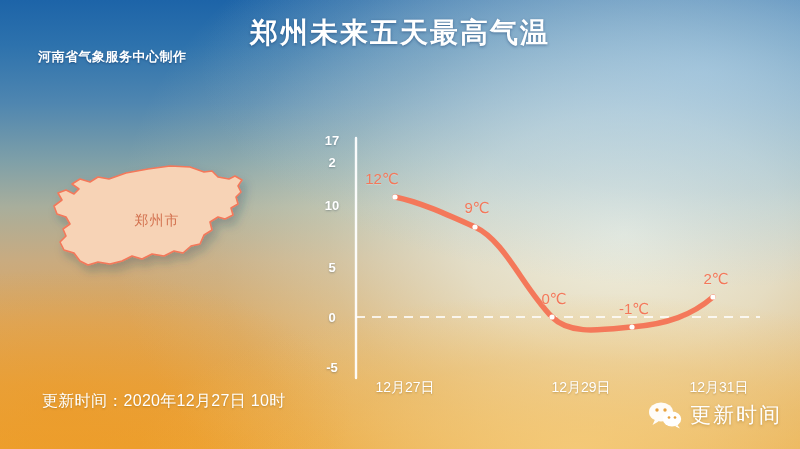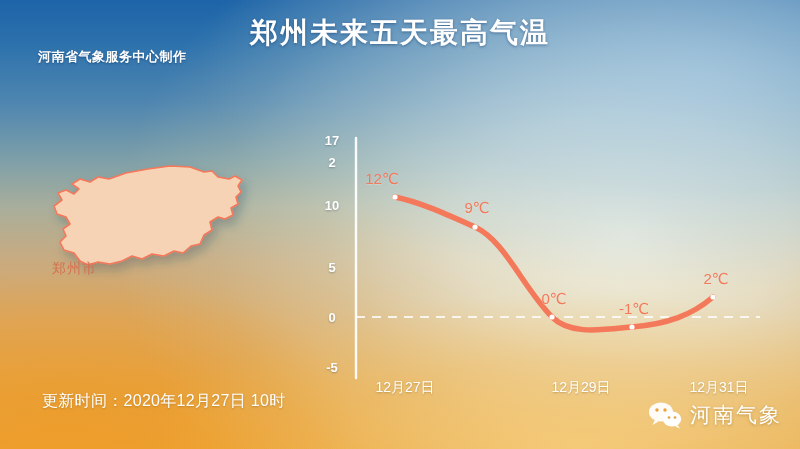--- a/index.html
+++ b/index.html
@@ -97,26 +97,25 @@
     top: 160px;
     width: 210px;
     height: 130px;
   }
   .map-wrap svg { display: block; overflow: visible; }
   .map-label {
     position: absolute;
     left: 0;
     top: 52px;
     width: 210px;
-    text-align: left;
+    text-align: center;
     font-size: 14px;
     color: #d3714f;
     letter-spacing: 1px;
     pointer-events: none;
-    margin-top: 48px;
   }
 
   
   .chart {
     position: absolute;
     left: 0;
     top: 0;
     width: 800px;
     height: 449px;
   }
@@ -253,16 +252,16 @@
         <ellipse cx="13" cy="12" rx="12" ry="9.6" fill="#ffffff" opacity="0.95"></ellipse>
         <path d="M 7,19.5 L 4.5,25 L 10.5,21.5 Z" fill="#ffffff" opacity="0.95"></path>
         <circle cx="9" cy="10" r="1.7" fill="#e8a23f"></circle>
         <circle cx="17" cy="10" r="1.7" fill="#e8a23f"></circle>
         <ellipse cx="24" cy="19" rx="9.2" ry="7.4" fill="#ffffff"></ellipse>
         <path d="M 29,24.5 L 32,28.5 L 27.5,26.5 Z" fill="#ffffff"></path>
         <circle cx="21" cy="17.5" r="1.35" fill="#e8a23f"></circle>
         <circle cx="27" cy="17.5" r="1.35" fill="#e8a23f"></circle>
       </svg>
     </span>
-    <span class="wechat-text">河南气象</span>
+    <span class="wechat-text">更新时间</span>
   </div>
 
 </div>
 
 </body></html>

